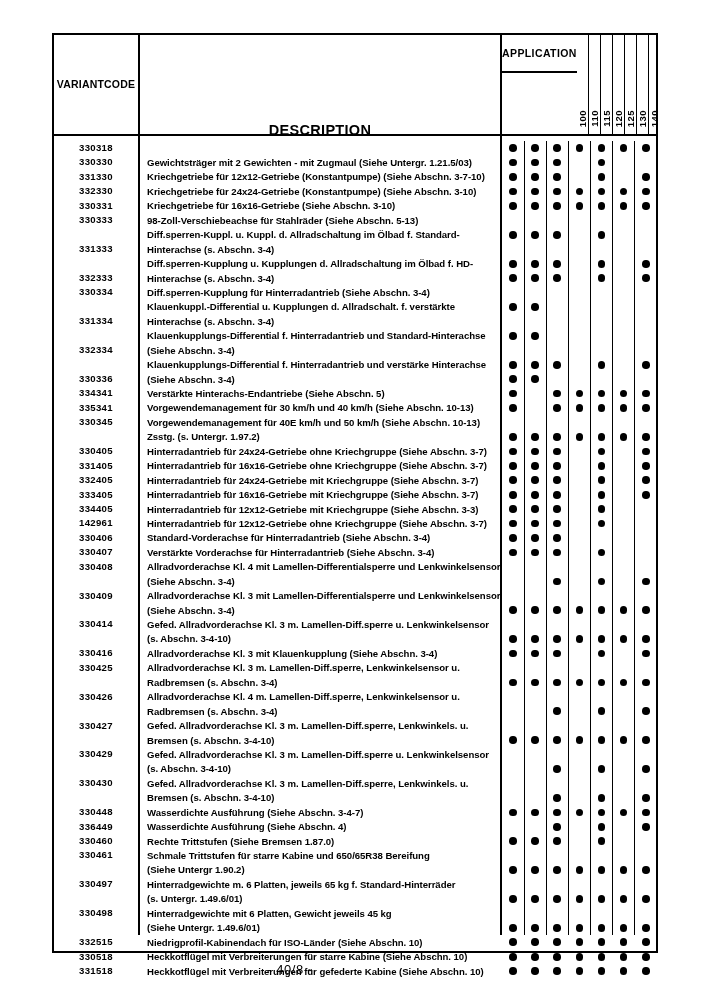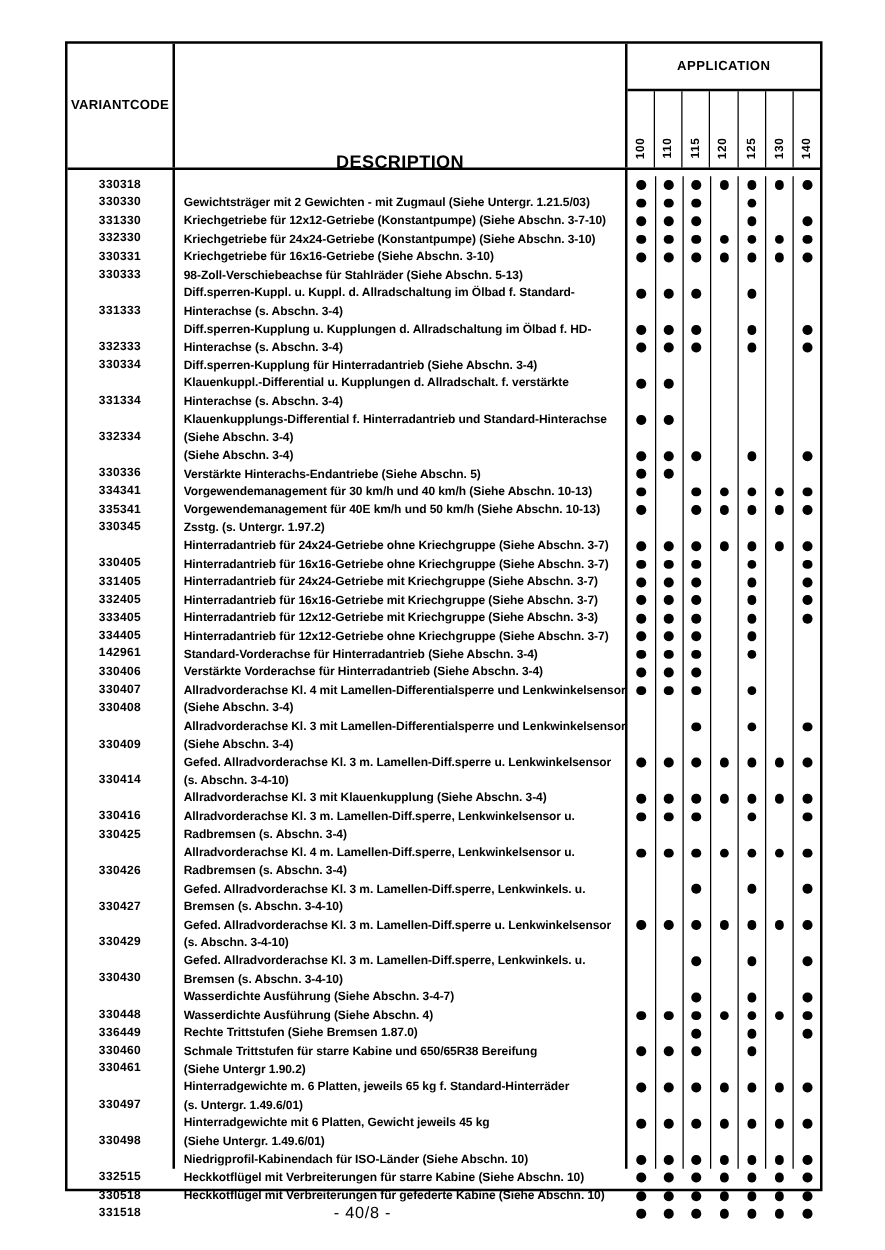--- a/index.html
+++ b/index.html
@@ -56,21 +56,21 @@
     font-weight: bold;
     font-size: 14.5px;
     letter-spacing: 0.3px;
     position: relative;
   }
   .hdr-desc .desc-label { transform: translateY(4px); }
   .hdr-app {
     flex: 0 0 154px;
     width: 154px;
     display: flex;
-    flex-direction: column;
+    flex-direction: row;
   }
   .app-title {
     height: 38px;
     flex: 0 0 38px;
     border-bottom: 2px solid #000;
     display: flex;
     align-items: center;
     justify-content: center;
     font-weight: bold;
     font-size: 10.5px;
@@ -283,20 +283,21 @@
           <div class="ln">98-Zoll-Verschiebeachse für Stahlräder (Siehe Abschn. 5-13)</div>
           <div class="ln">Diff.sperren-Kuppl. u. Kuppl. d. Allradschaltung im Ölbad f. Standard-</div>
           <div class="ln">Hinterachse (s. Abschn. 3-4)</div>
           <div class="ln">Diff.sperren-Kupplung u. Kupplungen d. Allradschaltung im Ölbad f. HD-</div>
           <div class="ln">Hinterachse (s. Abschn. 3-4)</div>
           <div class="ln">Diff.sperren-Kupplung für Hinterradantrieb (Siehe Abschn. 3-4)</div>
           <div class="ln">Klauenkuppl.-Differential u. Kupplungen d. Allradschalt. f. verstärkte</div>
           <div class="ln">Hinterachse (s. Abschn. 3-4)</div>
           <div class="ln">Klauenkupplungs-Differential f. Hinterradantrieb und Standard-Hinterachse</div>
           <div class="ln">(Siehe Abschn. 3-4)</div>
+          <div class="ln">Klauenkupplungs-Differential f. Hinterradantrieb und verstärke Hinterachse</div>
           <div class="ln">(Siehe Abschn. 3-4)</div>
           <div class="ln">Verstärkte Hinterachs-Endantriebe (Siehe Abschn. 5)</div>
           <div class="ln">Vorgewendemanagement für 30 km/h und 40 km/h (Siehe Abschn. 10-13)</div>
           <div class="ln">Vorgewendemanagement für 40E km/h und 50 km/h (Siehe Abschn. 10-13)</div>
           <div class="ln">Zsstg. (s. Untergr. 1.97.2)</div>
           <div class="ln">Hinterradantrieb für 24x24-Getriebe ohne Kriechgruppe (Siehe Abschn. 3-7)</div>
           <div class="ln">Hinterradantrieb für 16x16-Getriebe ohne Kriechgruppe (Siehe Abschn. 3-7)</div>
           <div class="ln">Hinterradantrieb für 24x24-Getriebe mit Kriechgruppe (Siehe Abschn. 3-7)</div>
           <div class="ln">Hinterradantrieb für 16x16-Getriebe mit Kriechgruppe (Siehe Abschn. 3-7)</div>
           <div class="ln">Hinterradantrieb für 12x12-Getriebe mit Kriechgruppe (Siehe Abschn. 3-3)</div>

